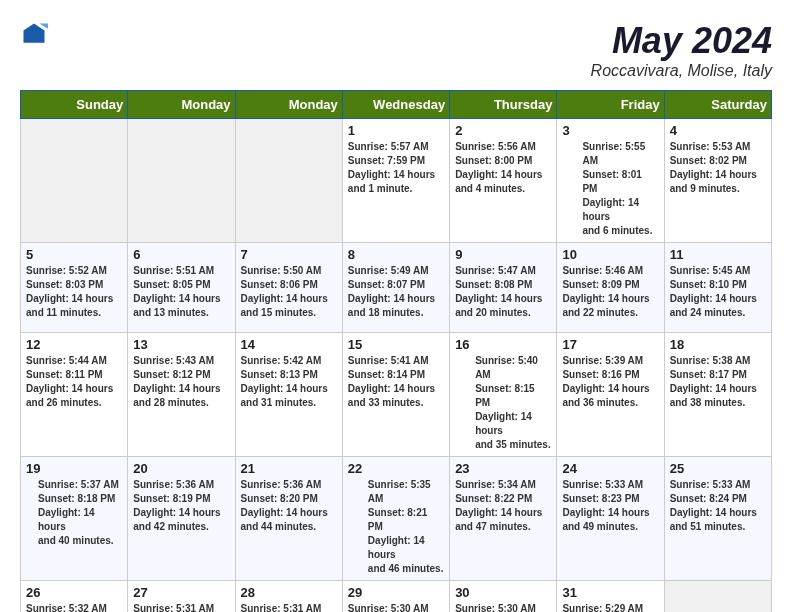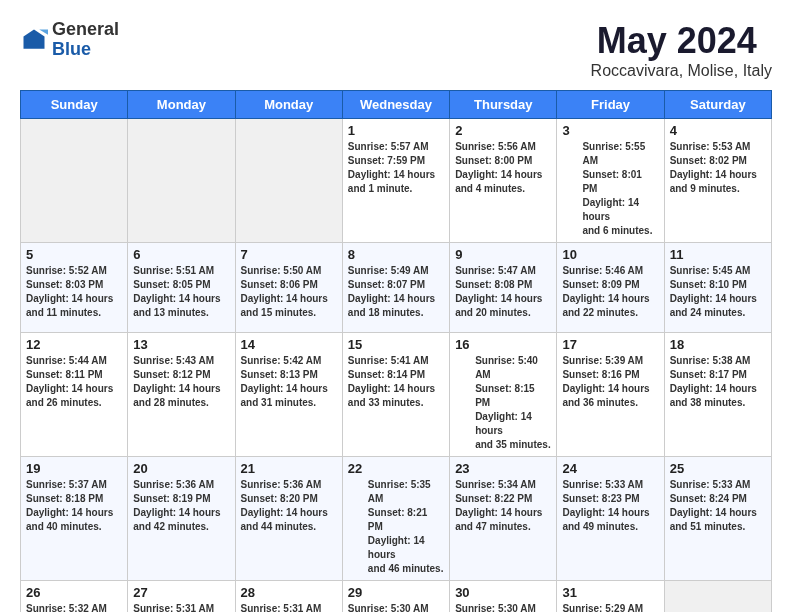--- a/index.html
+++ b/index.html
@@ -34,44 +34,45 @@
     .logo-blue {
       font-size: 18px;
       font-weight: bold;
       color: #1a5ba8;
     }
     .logo-icon {
       width: 28px;
       height: 28px;
     }
     .title-block {
-      text-align: center;
+      text-align: right;
+      font-style: italic;
     }
     .month-title {
       font-size: 36px;
       font-weight: bold;
       color: #1a1a2e;
     }
     .location {
       font-size: 16px;
       color: #333;
       padding-left: 9px;
     }
     table {
       width: 100%;
       border-collapse: collapse;
       table-layout: fixed;
     }
     thead th {
-      background-color: #3b82f6;
+      background-color: #4d7c0f;
       color: white;
       font-size: 13px;
       font-weight: bold;
       padding: 6px 4px;
-      text-align: center;
+      text-align: right;
       border: 1px solid #1a5ba8;
     }
     tbody td {
       border: 1px solid #ccc;
       vertical-align: top;
       padding: 4px 5px;
       font-size: 10.5px;
       color: #222;
       height: 90px;
     }
@@ -99,24 +100,20 @@
   </style>
 </head>
 <body>
 
 <div class="header">
   <div class="logo">
     <svg class="logo-icon" viewBox="0 0 32 32">
       <polygon points="16,4 28,12 28,26 4,26 4,12" fill="#1a5ba8"></polygon>
       <polygon points="22,4 32,10 32,4" fill="#5ba3e0"></polygon>
     </svg>
-    <div class="logo-text">
-      <span class="logo-general">General</span>
-      <span class="logo-blue">Blue</span>
-    </div>
   </div>
   <div class="title-block">
     <div class="month-title">May 2024</div>
     <div class="location">Roccavivara, Molise, Italy</div>
   </div>
 </div>
 
 <table>
   <thead>
     <tr>
@@ -261,21 +258,21 @@
           <span class="day-number">18</span>
           <div class="cell-content" style="white-space: pre-line;">Sunrise: 5:38 AM
 Sunset: 8:17 PM
 Daylight: 14 hours
 and 38 minutes.</div>
         </td>
       </tr>
       <tr>
         <td>
           <span class="day-number">19</span>
-          <div class="cell-content" style="white-space: pre-line;">Sunrise: 5:37 AM
+          <div class="cell-content" style="white-space: pre-line; margin-left: 12px;">Sunrise: 5:37 AM
 Sunset: 8:18 PM
 Daylight: 14 hours
 and 40 minutes.</div>
         </td>
         <td>
           <span class="day-number">20</span>
           <div class="cell-content" style="white-space: pre-line;">Sunrise: 5:36 AM
 Sunset: 8:19 PM
 Daylight: 14 hours
 and 42 minutes.</div>

